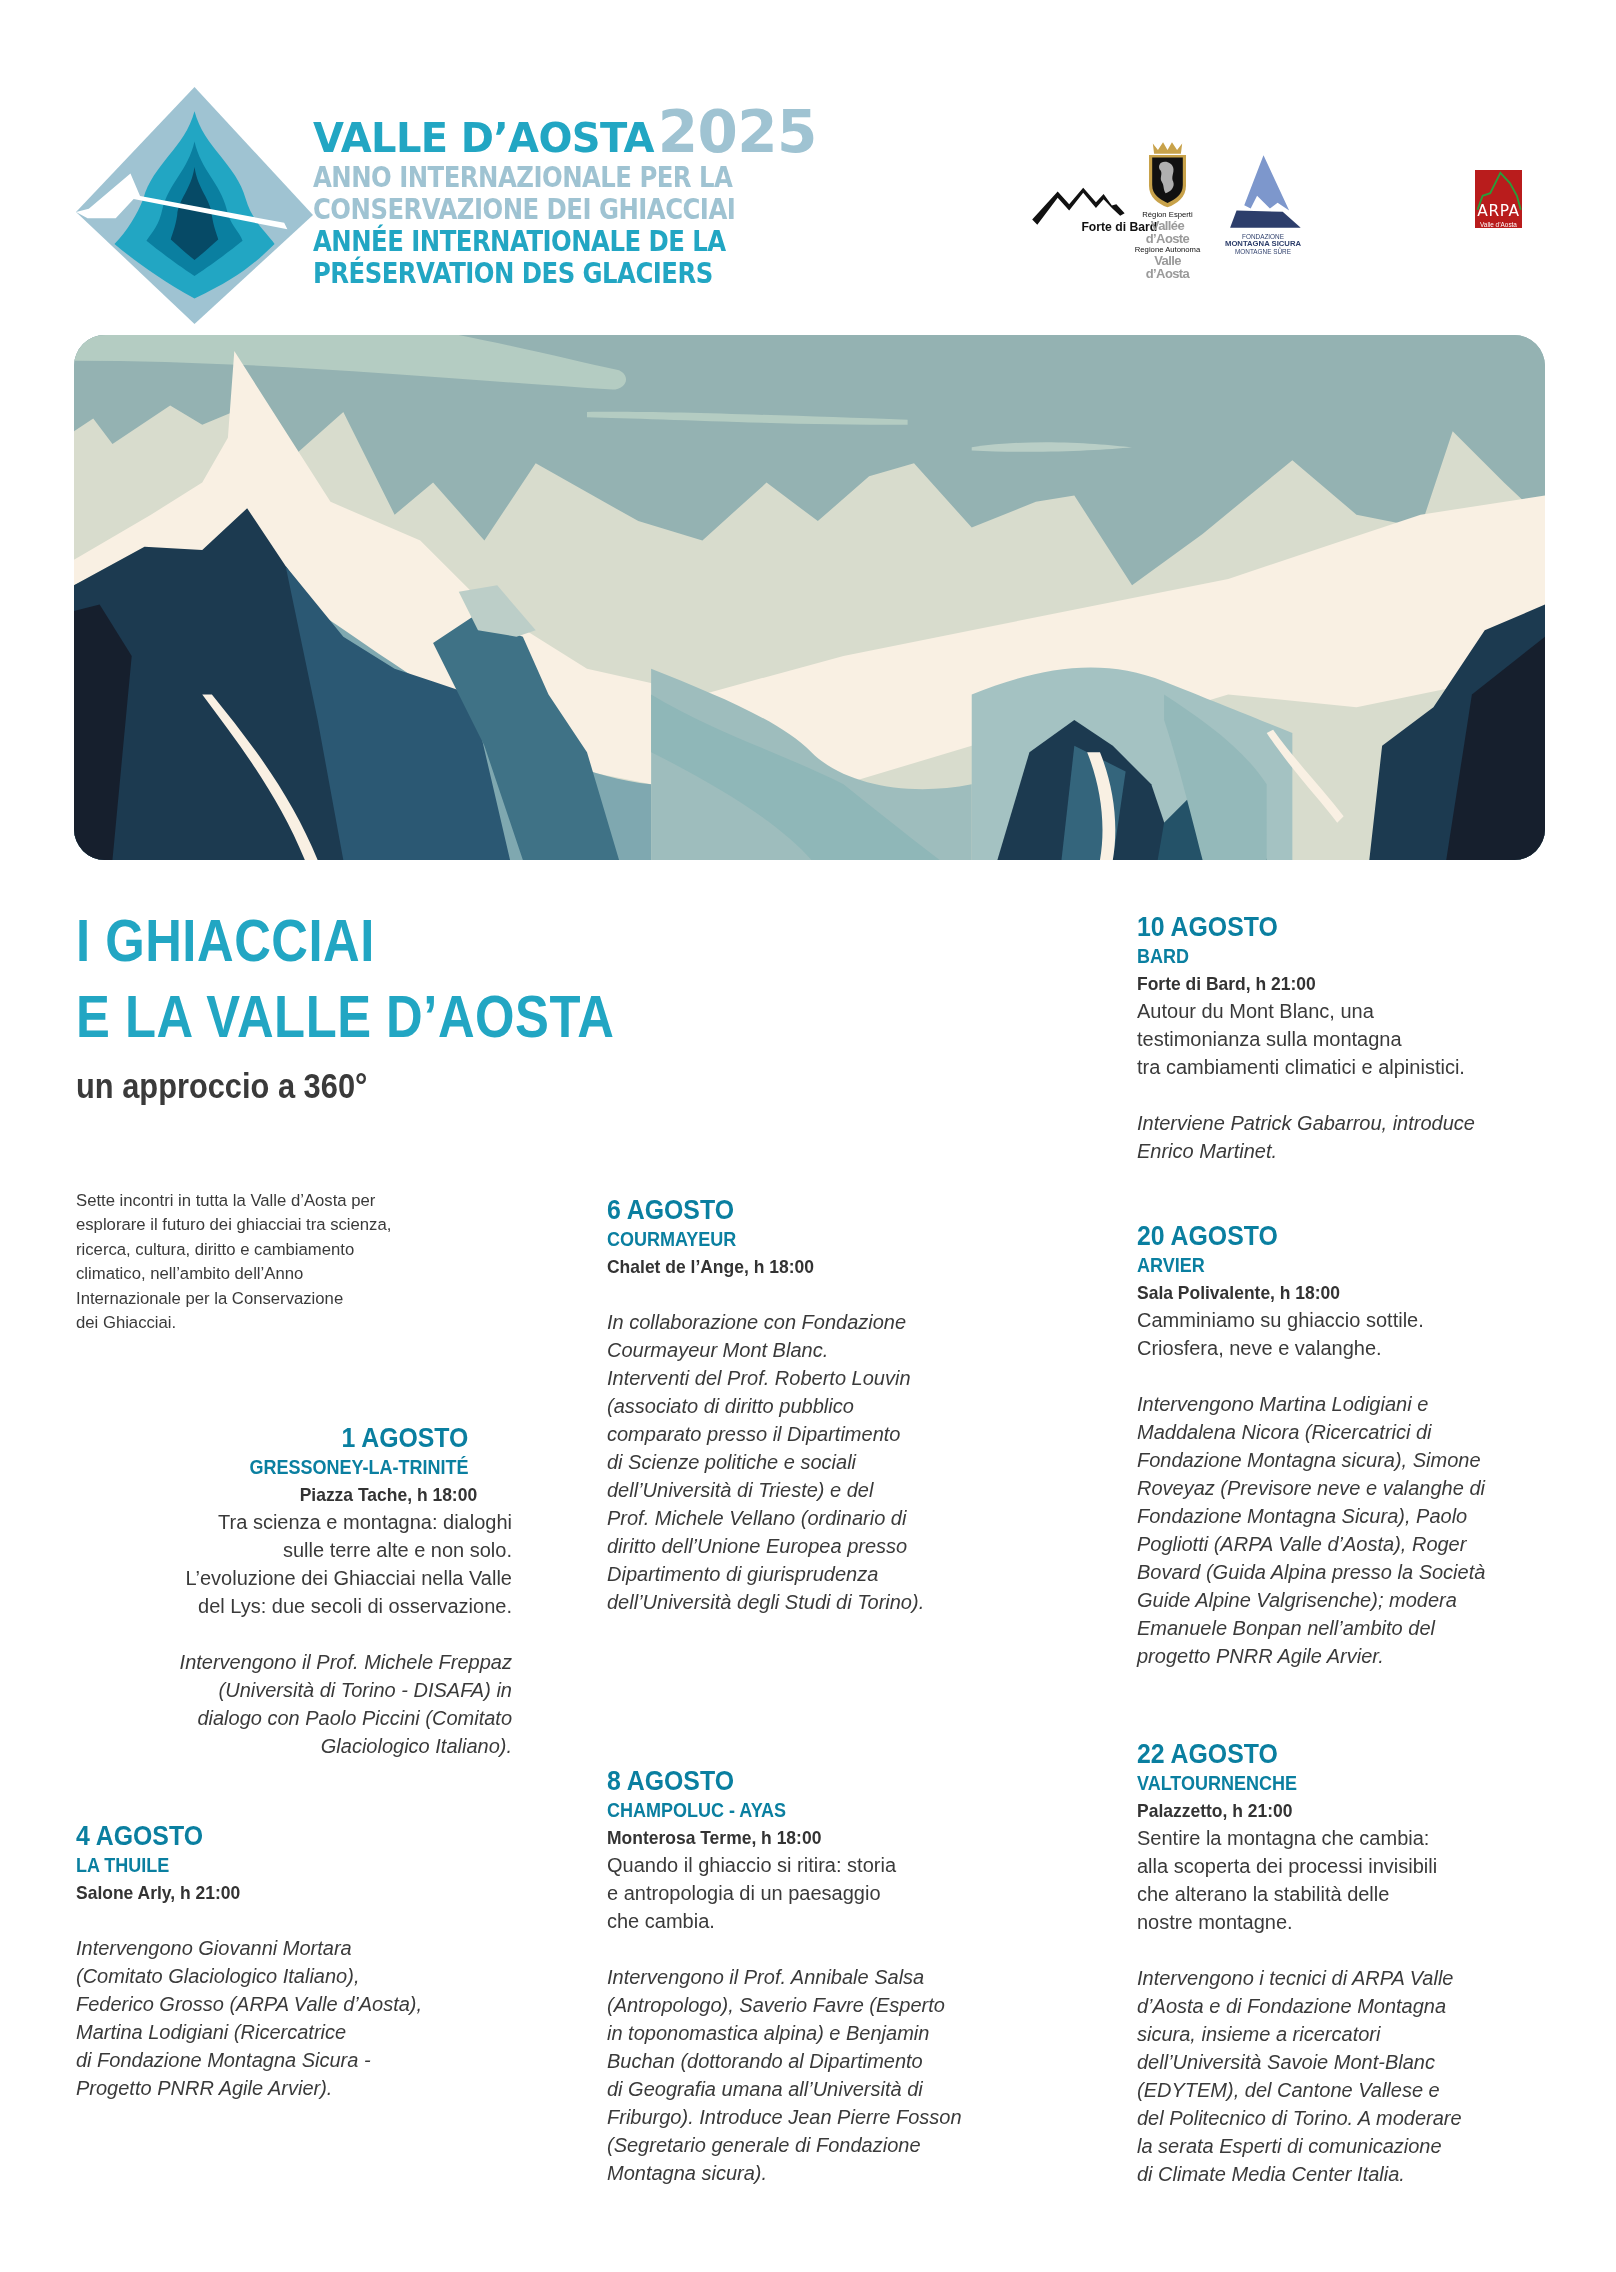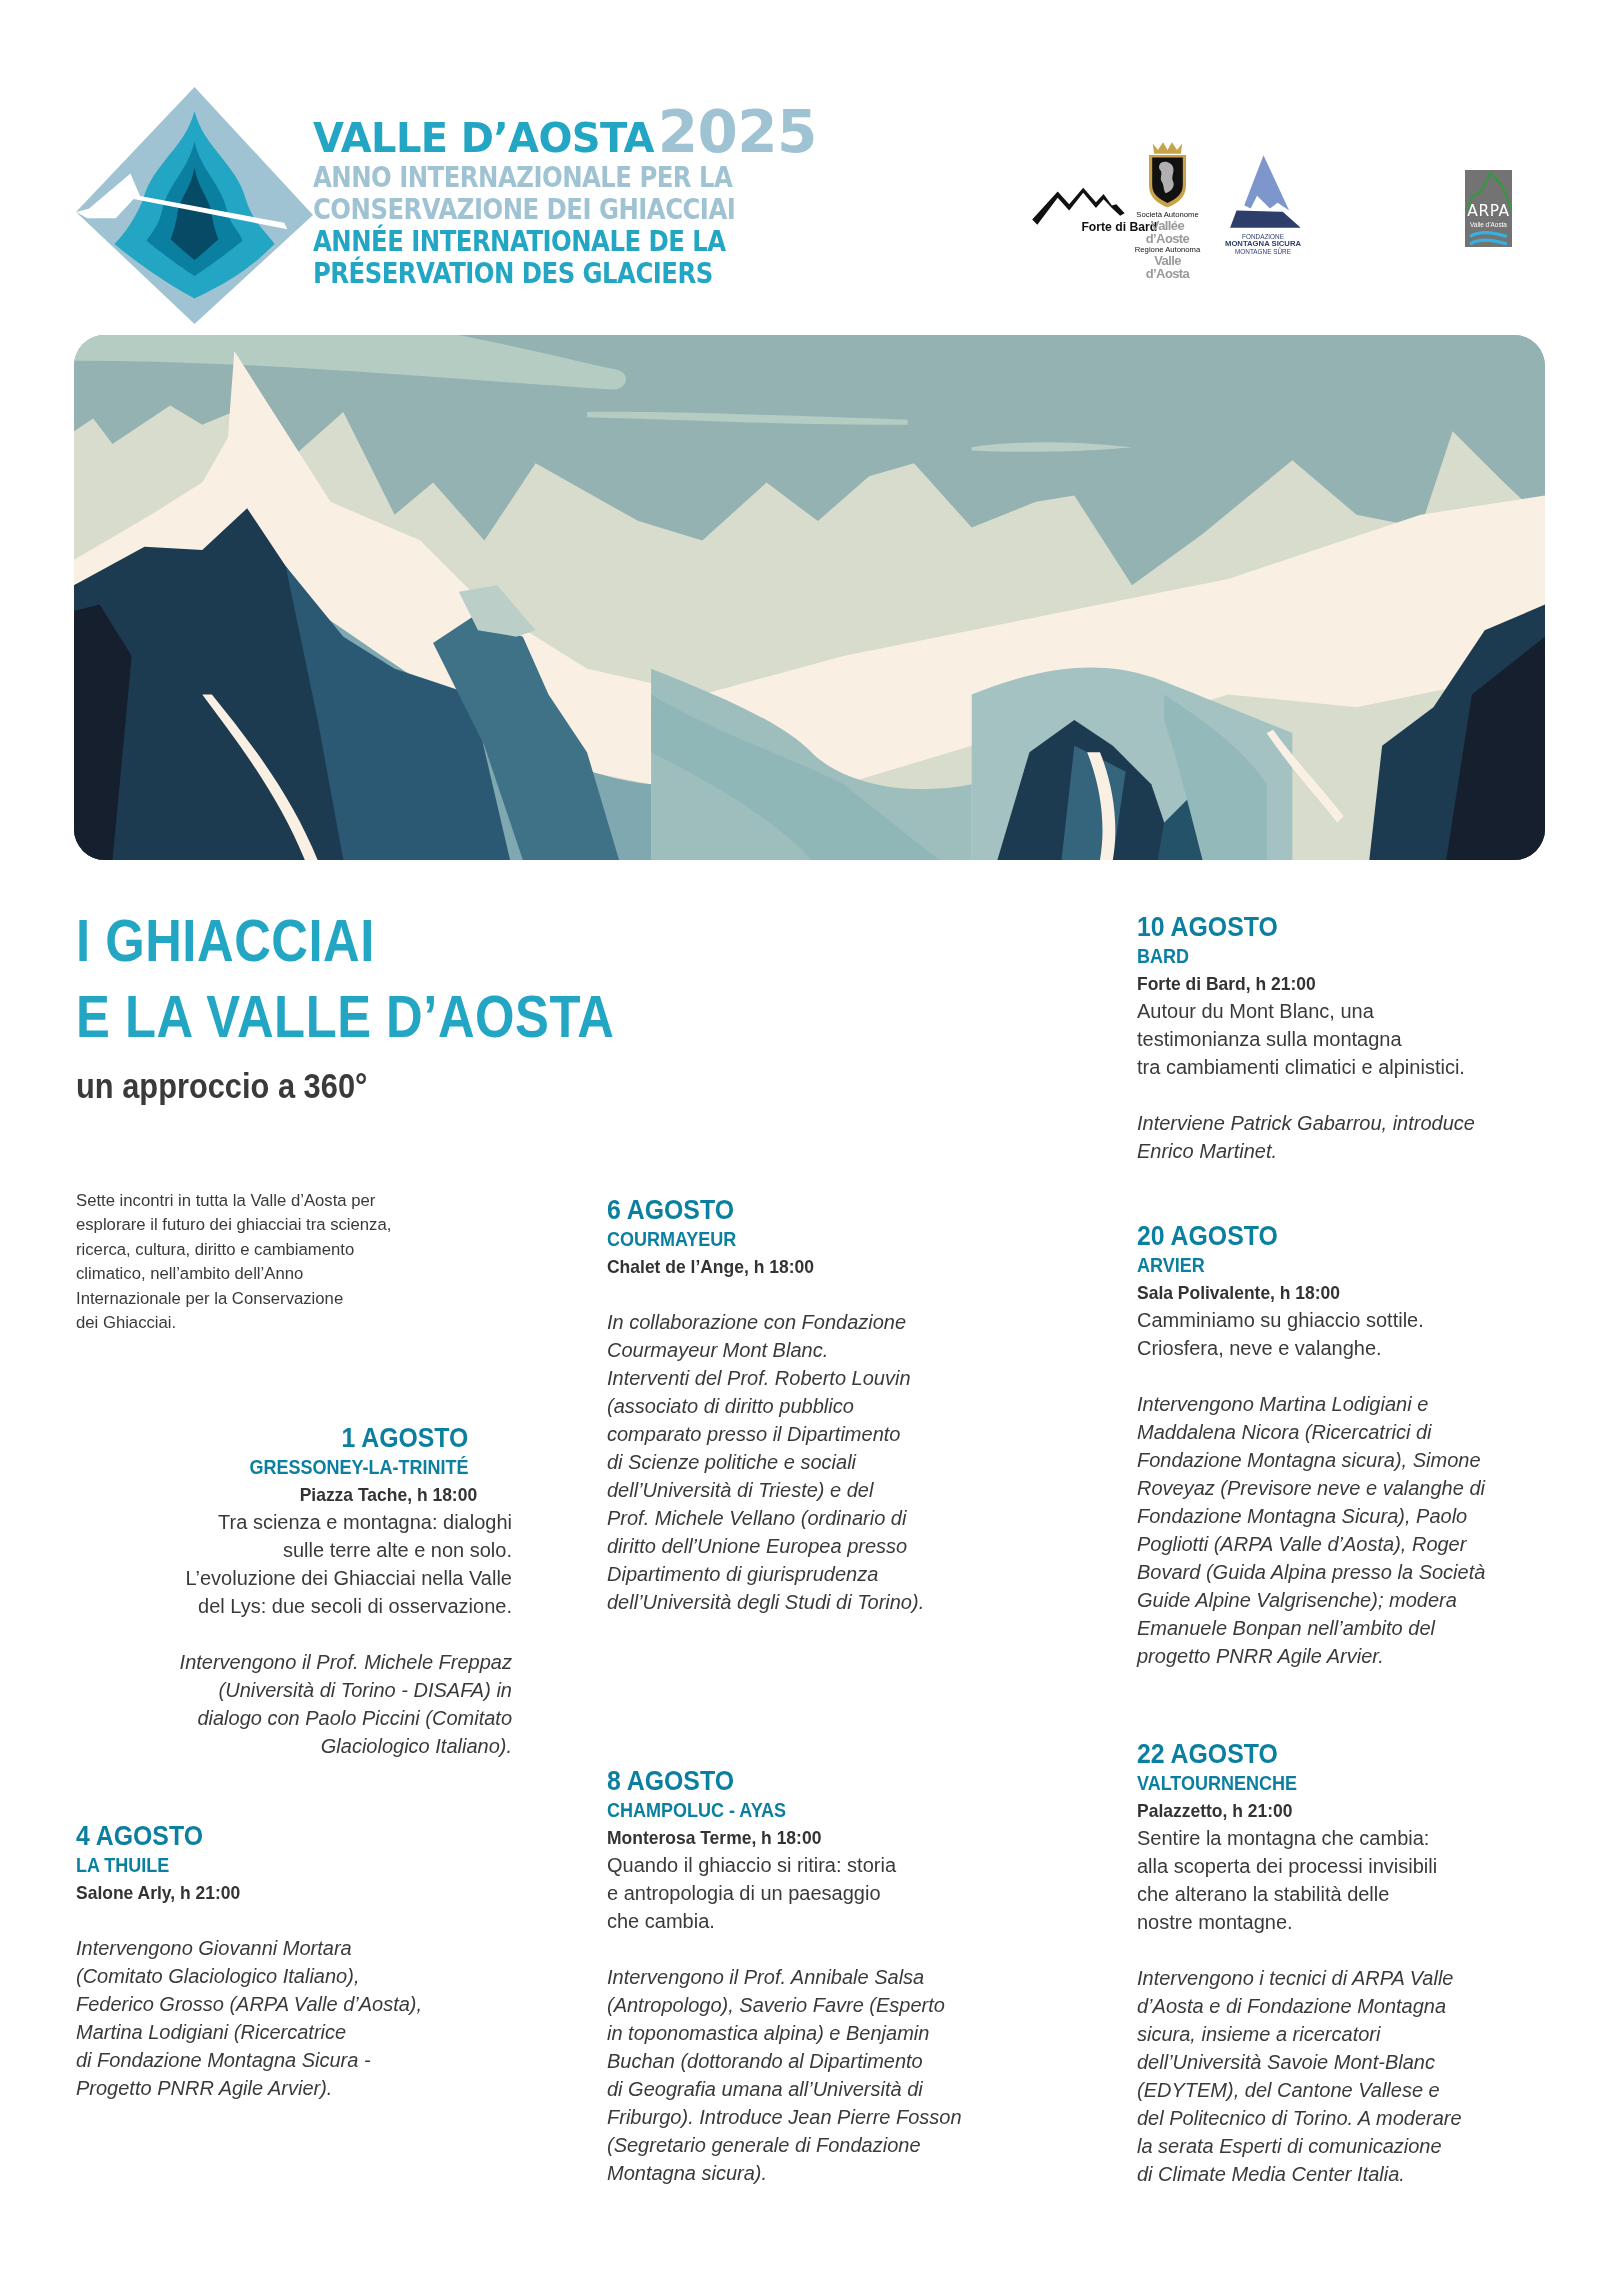--- a/index.html
+++ b/index.html
@@ -21,21 +21,21 @@
   .partners { position: absolute; top: 135px; left: 1026px; width: 545px; height: 141px; }
   .partner { position: absolute; }
   .p-bard { left: 6.4px; top: 45px; width: 115px; height: 61px; }
   .p-bard .label { position: absolute; left: 49px; top: 40px; font-size: 12.2px; font-weight: bold; color: #111; white-space: nowrap; font-family: "Liberation Sans", sans-serif; }
   .p-region { left: 106px; top: 6.4px; width: 71px; height: 135px; text-align: center; }
   .p-region .t1 { font-size: 7.7px; color: #111; line-height: 9px; font-family: "Liberation Sans", sans-serif; }
   .p-region .t2 { font-size: 13px; color: #9a9a9a; font-weight: bold; line-height: 13px; letter-spacing: -0.6px; font-family: "Liberation Sans", sans-serif; }
   .p-fms { left: 192px; top: 19px; width: 90px; height: 109px; text-align: center; }
   .p-fms .t1 { font-size: 6.4px; color: #2d3e6b; line-height: 7px; font-family: "Liberation Sans", sans-serif; }
   .p-fms .t2 { font-size: 7.7px; color: #2d3e6b; font-weight: bold; line-height: 8.3px; font-family: "Liberation Sans", sans-serif; }
-  .p-arpa { left: 439px; top: 35px; width: 47px; height: 77px; background: #737373; overflow: hidden; }
+  .p-arpa { left: 449px; top: 35px; width: 47px; height: 58px; background: #b91c1c; overflow: hidden; }
   .p-arpa .t1 { position: absolute; left: 0; right: 0; top: 32px; text-align: center; color: #fff; font-size: 15.4px; font-family: "DejaVu Sans", sans-serif; letter-spacing: 0.6px; }
   .p-arpa .t2 { position: absolute; left: 0; right: 0; top: 51px; text-align: center; color: #fff; font-size: 6.4px; font-family: "Liberation Sans", sans-serif; }
 
   
   .hero { position: absolute; left: 74px; top: 335px; width: 1471px; height: 525px;
           border-radius: 31px; overflow: hidden; background: #94b2b2; }
   .hero svg { display: block; width: 100%; height: 100%; }
 
   
   .title { position: absolute; left: 76px; top: 903px; color: #22a6c3;
@@ -95,21 +95,21 @@
     <span class="label">Forte di Bard</span>
   </div>
 
   <div class="partner p-region">
     <svg width="45" height="67" viewBox="0 0 70 105">
       <polygon points="12,4 20,14 28,2 35,14 42,2 50,14 58,4 56,20 14,20" fill="#c8a24a"></polygon>
       <path d="M6,22 H64 V70 C64,88 50,98 35,104 C20,98 6,88 6,70 Z" fill="#c8a24a"></path>
       <path d="M11,26 H59 V69 C59,84 47,92 35,97 C23,92 11,84 11,69 Z" fill="#111"></path>
       <path d="M25,34 C32,30 42,34 44,42 C46,50 40,56 44,64 C47,72 40,80 32,82 C28,76 30,70 26,64 C22,58 28,52 24,46 C20,42 22,36 25,34Z" fill="#b0b0b0"></path>
     </svg>
-    <div class="t1">Società Autonome</div>
+    <div class="t1">Région Esperti</div>
     <div class="t2">Vallée d’Aoste</div>
     <div class="t1">Regione Autonoma</div>
     <div class="t2">Valle d’Aosta</div>
   </div>
 
   <div class="partner p-fms">
     <svg width="77" height="77" viewBox="0 0 120 120">
       <polygon points="60,2 100,88 82,76 70,85 50,65 40,85 30,80" fill="#7d97cc"></polygon>
       <polygon points="18,88 90,90 118,115 8,115" fill="#2d3e6b"></polygon>
     </svg>

